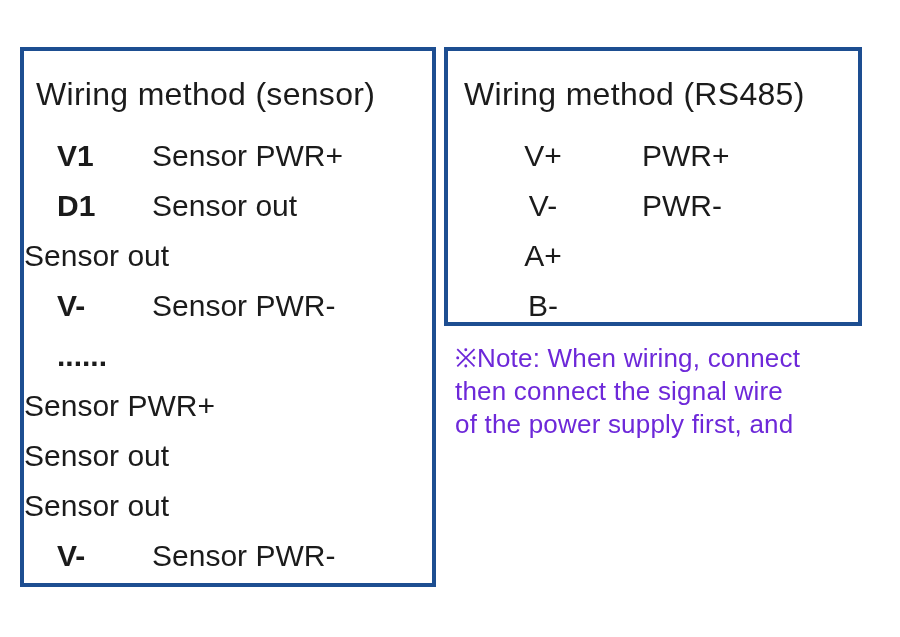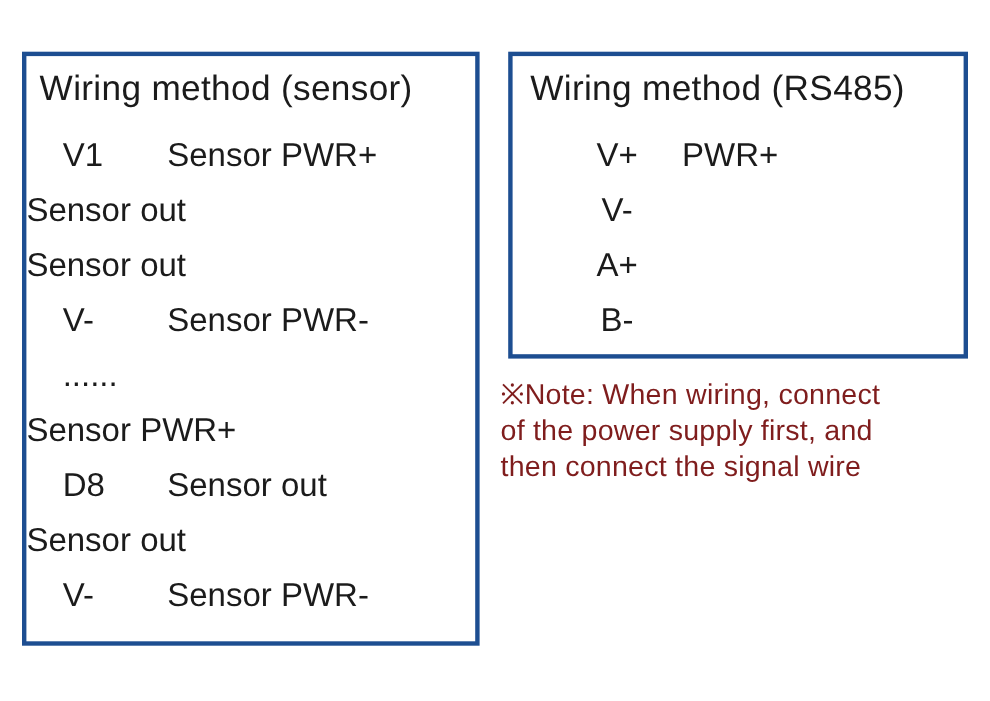--- a/index.html
+++ b/index.html
@@ -21,96 +21,97 @@
     border: 4px solid #1d4e91;
     background: #ffffff;
   }
   .box-sensor {
     left: 20px;
     top: 47px;
     width: 416px;
     height: 540px;
   }
   .box-rs485 {
-    left: 462px;
+    left: 444px;
     top: 47px;
     width: 418px;
     height: 279px;
   }
   .box-title {
     font-size: 32px;
     line-height: 38px;
-    padding-top: 10px;
+    padding-top: 24px;
     white-space: nowrap;
     letter-spacing: 0.3px;
   }
   .box-sensor .box-title { padding-left: 12px; }
   .box-rs485 .box-title { padding-left: 16px; }
   .rows {
     margin-top: 18px;
   }
   .row {
     height: 50px;
     display: flex;
     align-items: center;
     font-size: 30px;
     white-space: nowrap;
   }
   .box-sensor .pin {
     margin-left: 33px;
     width: 95px;
+    font-weight: bold;
   }
   .box-rs485 .pin {
     margin-left: 60px;
     width: 70px;
     text-align: center;
   }
   .box-rs485 .desc {
-    margin-left: 24px;
+    margin-left: 64px;
   }
   .note {
     position: absolute;
     left: 455px;
     top: 342px;
     width: 445px;
-    color: #7f1d1d;
+    color: #6d28d9;
     font-size: 26px;
     line-height: 33px;
     letter-spacing: 0.2px;
   }
 </style>
 </head>
 <body>
 
 <div class="wiring-box box-sensor">
   <div class="box-title">Wiring method (sensor)</div>
   <div class="rows">
     <div class="row">
       <span class="pin">V1</span>
       <span class="desc">Sensor PWR+</span>
     </div>
     <div class="row">
+      <span class="pin">D1</span>
       <span class="desc">Sensor out</span>
     </div>
     <div class="row">
       <span class="desc">Sensor out</span>
     </div>
     <div class="row">
       <span class="pin">V-</span>
       <span class="desc">Sensor PWR-</span>
     </div>
     <div class="row">
       <span class="pin">......</span>
       <span class="desc"></span>
     </div>
     <div class="row">
       <span class="desc">Sensor PWR+</span>
     </div>
     <div class="row">
-      <span class="pin">D8</span>
       <span class="desc">Sensor out</span>
     </div>
     <div class="row">
       <span class="desc">Sensor out</span>
     </div>
     <div class="row">
       <span class="pin">V-</span>
       <span class="desc">Sensor PWR-</span>
     </div>
   </div>
@@ -118,27 +119,28 @@
 
 <div class="wiring-box box-rs485">
   <div class="box-title">Wiring method (RS485)</div>
   <div class="rows">
     <div class="row">
       <span class="pin">V+</span>
       <span class="desc">PWR+</span>
     </div>
     <div class="row">
       <span class="pin">V-</span>
+      <span class="desc">PWR-</span>
     </div>
     <div class="row">
       <span class="pin">A+</span>
     </div>
     <div class="row">
       <span class="pin">B-</span>
     </div>
   </div>
 </div>
 
 <div class="note">
   <div>※Note: When wiring, connect</div>
+  <div>then connect the signal wire</div>
   <div>of the power supply first, and</div>
-  <div>then connect the signal wire</div>
 </div>
 
 </body></html>

